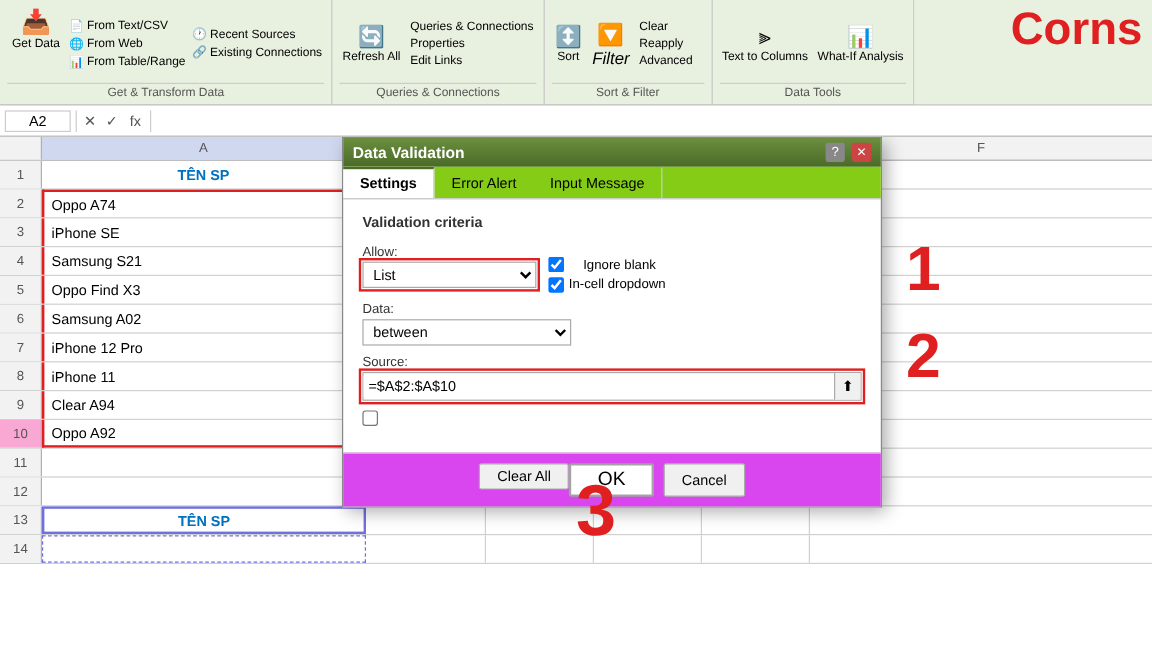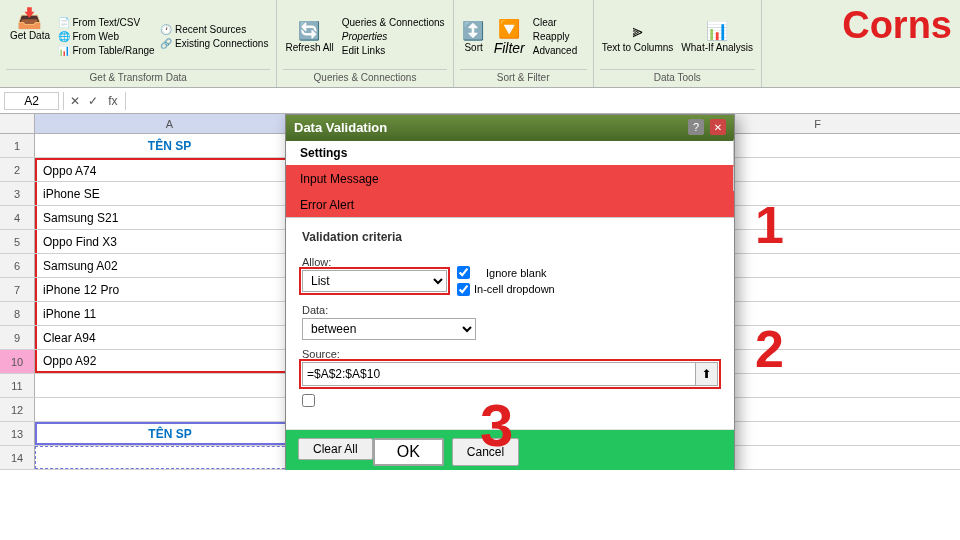--- a/index.html
+++ b/index.html
@@ -47,21 +47,21 @@
   <div style="border-right:1px solid #c8c8c8; padding:4px 6px; display:flex; flex-direction:column; min-width:120px;">
     <div style="display:flex; gap:4px; flex:1; align-items:center;">
       <div style="display:flex; flex-direction:column; align-items:center; cursor:pointer; padding:2px; min-width:36px;">
         <span style="font-size:18px;">🔄</span>
         <span style="font-size:10px; text-align:center;">Refresh All</span>
       </div>
       <div style="display:flex; flex-direction:column; gap:1px; justify-content:center;">
         <div style="font-size:10px; cursor:pointer; padding:1px 2px;">
           <span>Queries &amp; Connections</span>
         </div>
-        <div style="font-size:10px; cursor:pointer; padding:1px 2px;font-style:italic;">
+        <div style="font-size:10px; cursor:pointer; padding:1px 2px;">
           <span>Properties</span>
         </div>
         <div style="font-size:10px; cursor:pointer; padding:1px 2px;">
           <span>Edit Links</span>
         </div>
       </div>
     </div>
     <div style="font-size:10px; color:#555; text-align:center; border-top:1px solid #ccc; padding-top:2px;">Queries &amp; Connections</div>
   </div>
 
@@ -275,24 +275,24 @@
     <div style="position:absolute; top:0px; left:285px; width:450px; background:#fff; border:1px solid #888; box-shadow:4px 4px 14px rgba(0,0,0,0.35); pointer-events:all;">
 
       <div style="background:linear-gradient(180deg,#6b8e3e,#4a6b28); color:#fff; padding:4px 8px; display:flex; align-items:center; justify-content:space-between;">
         <span style="font-size:13px; font-weight:bold;">Data Validation</span>
         <div style="display:flex; align-items:center; gap:6px;">
           <span style="background:#888; color:#fff; border-radius:2px; width:16px; height:16px; display:flex; align-items:center; justify-content:center; font-size:11px; cursor:pointer;">?</span>
           <span style="background:#c44; color:#fff; border-radius:2px; width:16px; height:16px; display:flex; align-items:center; justify-content:center; font-size:10px; cursor:pointer;">✕</span>
         </div>
       </div>
 
-      <div style="display:flex; border-bottom:1px solid #ccc; background:#ef4444;flex-direction:column;">
+      <div style="display:flex; border-bottom:1px solid #ccc; background:#84cc16;">
         <div style="padding:5px 14px; font-size:12px; cursor:pointer; border-right:1px solid #ccc; border-top:2px solid #4a6b28; background:#fff; font-weight:bold;">Settings</div>
+        <div style="padding:5px 14px; font-size:12px; cursor:pointer; border-top:2px solid transparent;">Error Alert</div>
         <div style="padding:5px 14px; font-size:12px; cursor:pointer; border-right:1px solid #ccc; border-top:2px solid transparent;">Input Message</div>
-        <div style="padding:5px 14px; font-size:12px; cursor:pointer; border-top:2px solid transparent;">Error Alert</div>
       </div>
 
       <div style="padding:12px 16px;">
 
         <div style="font-size:12px; font-weight:bold; margin-bottom:8px; color:#333;">Validation criteria</div>
 
         <div style="display:flex; align-items:center; gap:10px; margin-bottom:8px;">
           <div style="display:flex; flex-direction:column; flex:0 0 auto;">
             <label style="font-size:11px; color:#333; margin-bottom:2px;">Allow:</label>
             <div style="outline:2px solid #e02020; outline-offset:1px; display:inline-block;">
@@ -327,21 +327,21 @@
             <button style="width:22px; height:22px; background:#f0f0f0; border:none; border-left:1px solid #aaa; cursor:pointer; font-size:12px; display:flex; align-items:center; justify-content:center;">⬆</button>
           </div>
         </div>
 
         <div style="display:flex; align-items:center; gap:6px; margin-bottom:10px;">
           <input type="checkbox" style="cursor: pointer;">
         </div>
 
       </div>
 
-      <div style="display:flex; justify-content:flex-start; padding:8px 12px; border-top:1px solid #e0e0e0; background:#22c55e;">
+      <div style="display:flex; justify-content:center; padding:8px 28px; border-top:1px solid #e0e0e0; background:#d946ef;">
         <div>
           <button style="padding:3px 14px; font-size:12px; border:1px solid #aaa; background:#f0f0f0; cursor:pointer; border-radius:2px;">Clear All</button>
         </div>
         <div style="display:flex; gap:8px;">
           <button style="padding:3px 22px; font-size:16px; border:2px solid #a3a3a3; background:#fff; cursor:pointer; border-radius:2px;">OK</button>
           <button style="padding:3px 14px; font-size:12px; border:1px solid #aaa; background:#f0f0f0; cursor:pointer; border-radius:2px;">Cancel</button>
         </div>
       </div>
 
       <div style="position:absolute; top:80px; right:-50px; font-size:52px; font-weight:bold; color:#e02020; pointer-events:none;">

